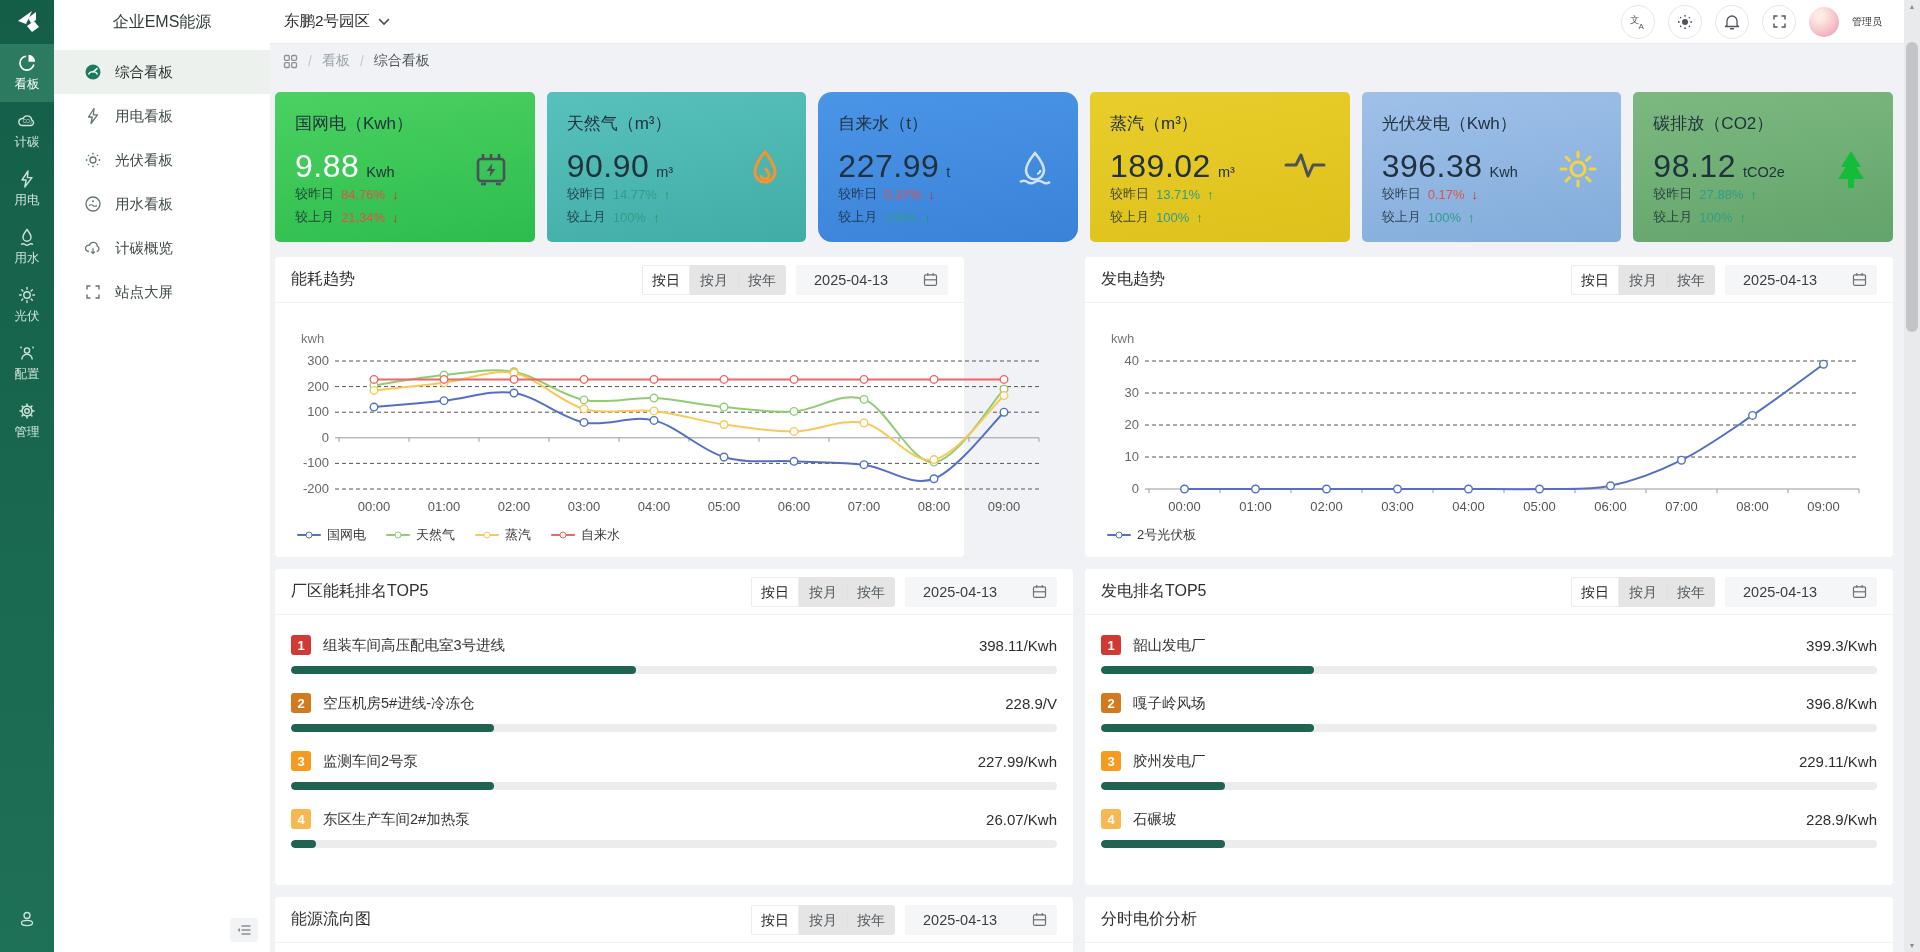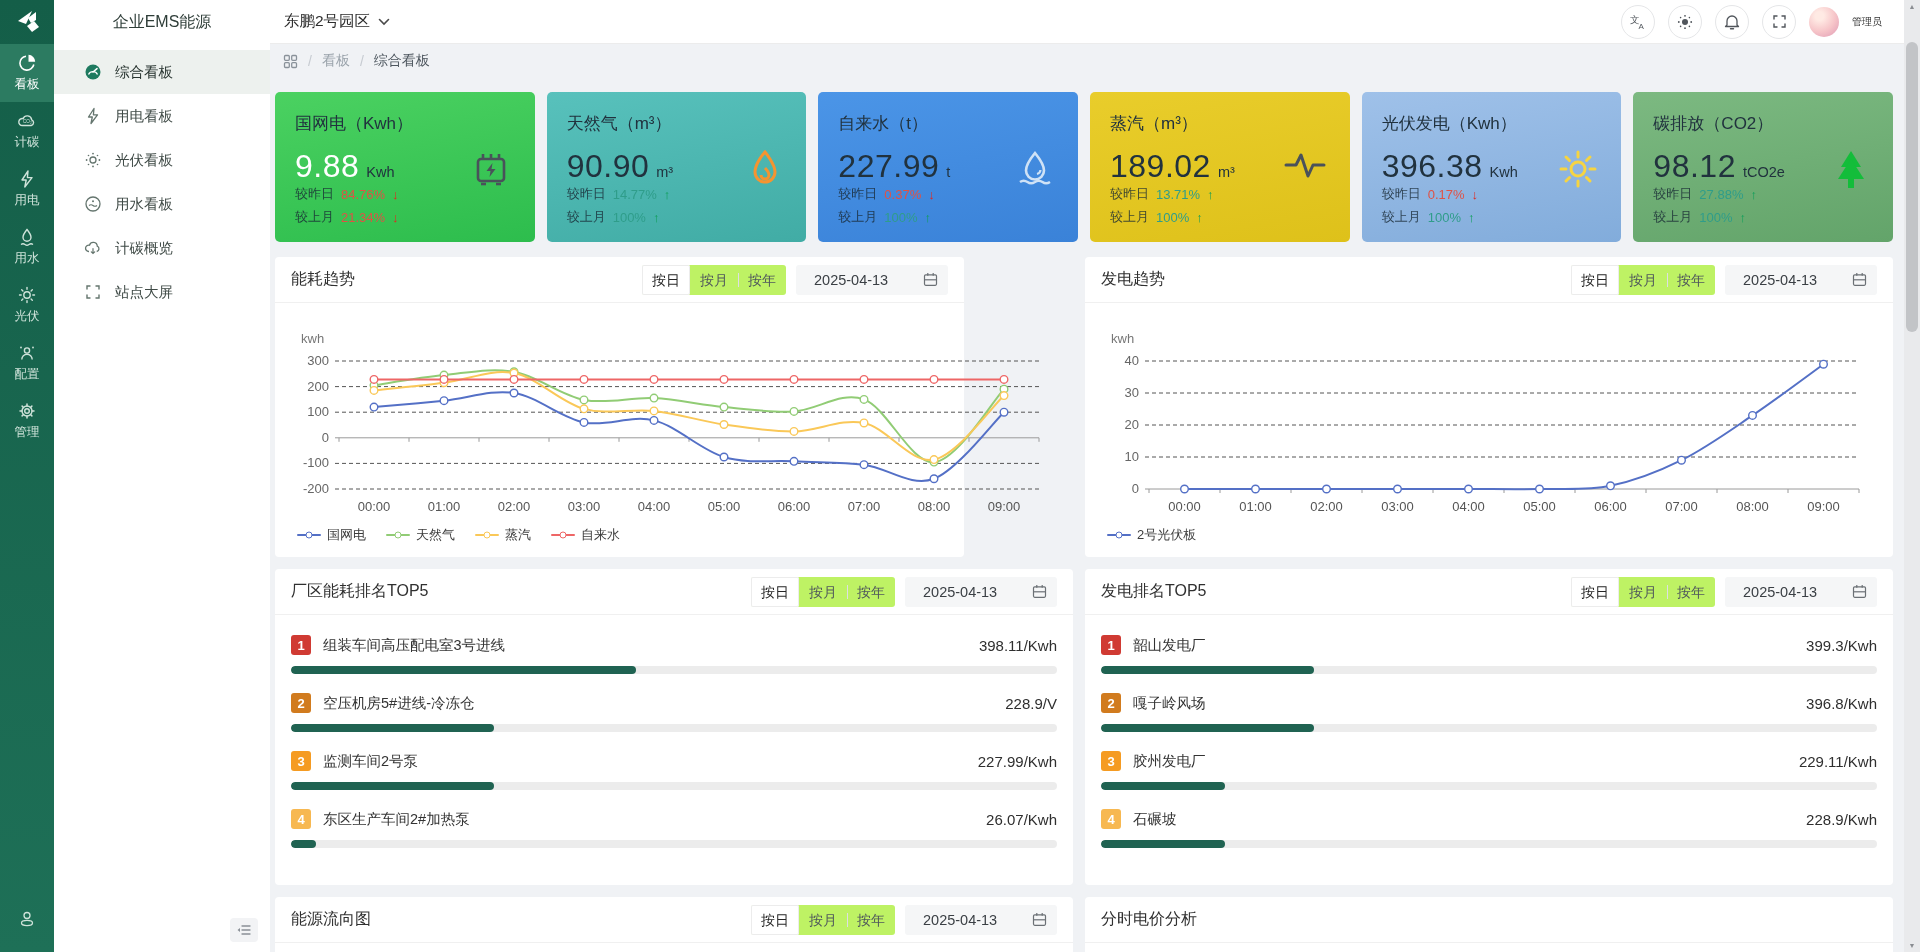--- a/index.html
+++ b/index.html
@@ -44,21 +44,21 @@
   .breadcrumb { position:absolute; left:283px; top:50px; height:22px; display:flex; align-items:center; gap:10px;
                 font-size:14px; color:#9aa3ab; }
   .breadcrumb .sep { color:#c6cbd1; }
   .breadcrumb .cur { color:#4d565e; }
 
   
   .cards { position:absolute; left:275px; top:92px; width:1618px; display:flex; gap:12px; }
   .card { flex:1; height:150px; border-radius:5px; padding:16px 20px; position:relative; color:#21323e; }
   .card.c1 { background:linear-gradient(170deg,#4bd161,#2dbd4d); }
   .card.c2 { background:linear-gradient(170deg,#58c1bc,#41aca5); }
-  .card.c3 { background:linear-gradient(170deg,#4b95e7,#3a82d8); }
+  .card.c3 { background:linear-gradient(170deg,#4b95e7,#3a82d8);border-radius:14px; }
   .card.c4 { background:linear-gradient(170deg,#e9cd2b,#dec11a); }
   .card.c5 { background:linear-gradient(170deg,#9fc1e9,#82acdb); }
   .card.c6 { background:linear-gradient(170deg,#7cb981,#63a46a); }
   .card-title { font-size:17px; margin-top:4px; }
   .card-value-row { margin-top:13px; display:flex; align-items:baseline; gap:7px; }
   .card-value { font-size:32px; font-weight:500; letter-spacing:.5px; }
   .card.c1 .card-value { color:#ffffff; }
   .card-unit { font-size:14.5px; }
   .card-icon { position:absolute; right:22px; top:56px; }
   .trend { font-size:13px; display:flex; align-items:center; gap:7px; }
@@ -72,21 +72,21 @@
   .panel { position:absolute; background:#fff; border-radius:4px; }
   .p-et { left:275px; top:257px; width:689px; height:300px; }
   .p-gt { left:1085px; top:257px; width:808px; height:300px; }
   .p-er { left:275px; top:569px; width:798px; height:316px; }
   .p-gr { left:1085px; top:569px; width:808px; height:316px; }
   .p-ef { left:275px; top:897px; width:798px; height:140px; }
   .p-pr { left:1085px; top:897px; width:808px; height:140px; }
   .panel-header { height:46px; display:flex; align-items:center; padding:0 16px; border-bottom:1px solid #f0f0f0; }
   .panel-title { font-size:16px; color:#303030; }
   .controls { margin-left:auto; display:flex; align-items:center; gap:10px; }
-  .segmented { display:flex; background:#bef264; border-radius:3px; height:30px; }
+  .segmented { display:flex; background:#e5e5e5; border-radius:3px; height:30px; }
   .seg-item { width:48px; text-align:center; line-height:30px; font-size:14px; color:#50585c; cursor:pointer; position:relative; }
   .seg-item + .seg-item::before { content:""; position:absolute; left:0; top:8px; width:1px; height:14px; background:#dddfe2; }
   .seg-item.active { background:#fff; color:#262626; box-shadow:0 0 0 1px #ececec inset; border-radius:2px; }
   .seg-item.active + .seg-item::before { display:none; }
   .datebox { width:152px; height:30px; background:#f5f6f7; border-radius:3px; display:flex; align-items:center;
              padding:0 10px 0 18px; font-size:14.5px; color:#3a3f44; cursor:pointer; }
   .datebox .dtext { flex:1; }
 
   
   .chart-wrap { padding-top:24px; }

